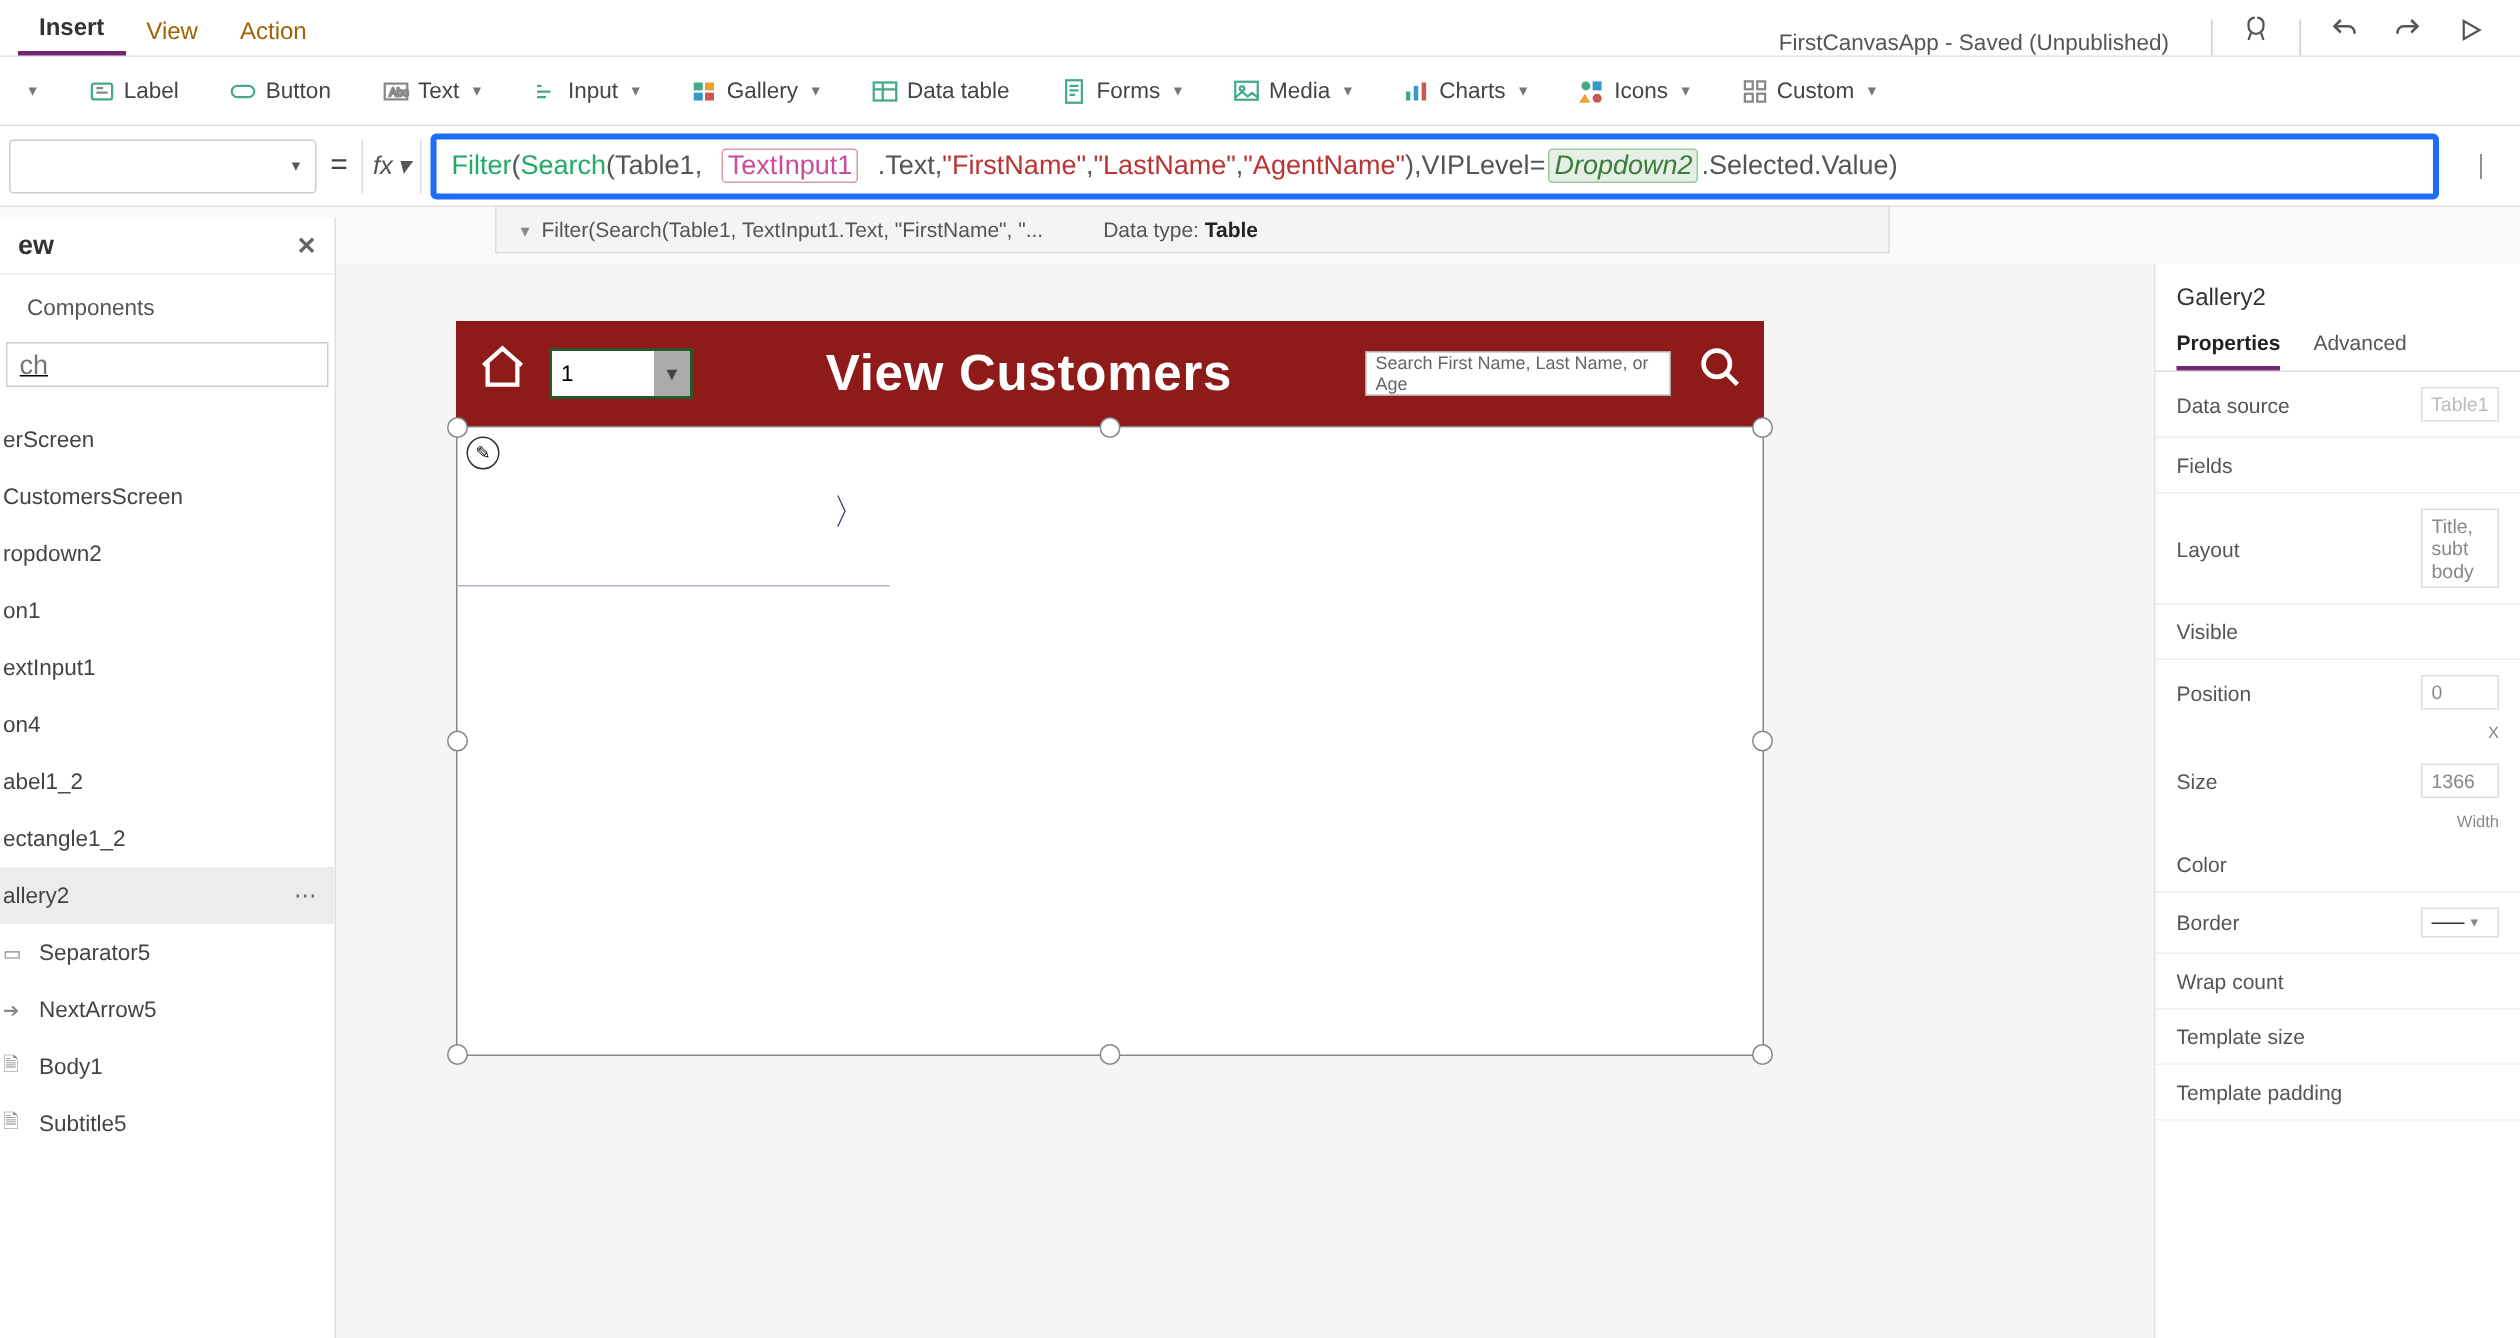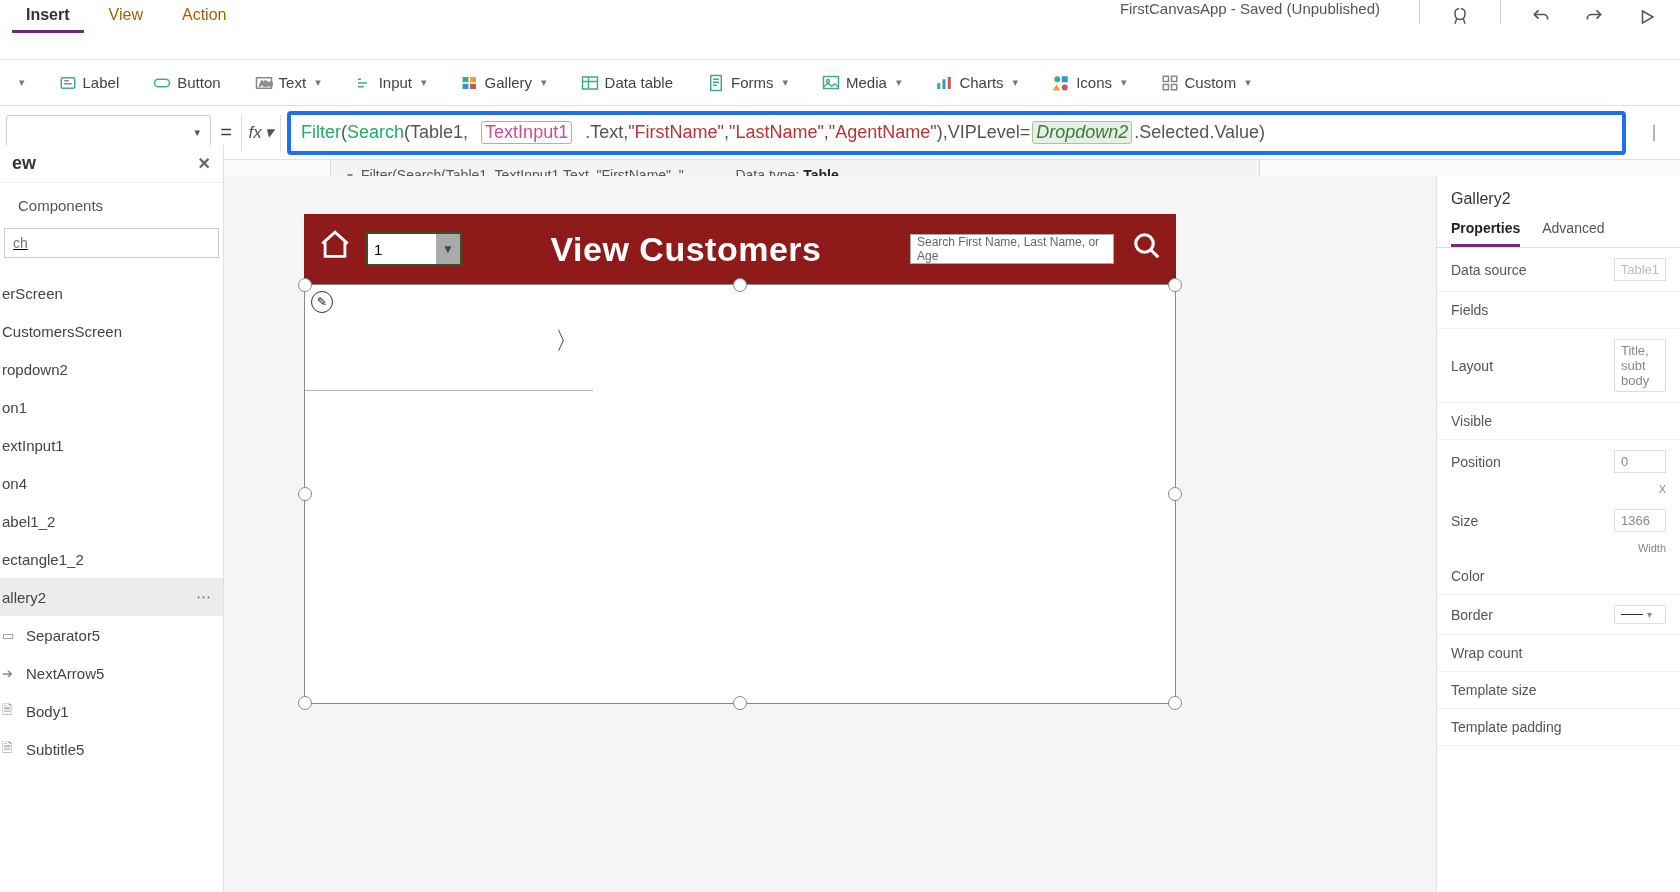--- a/index.html
+++ b/index.html
@@ -1,19 +1,19 @@
 <!DOCTYPE html>
 <html><head>
 <meta charset="utf-8">
 <style>
 * { box-sizing: border-box; margin: 0; padding: 0; font-family: "Segoe UI", Arial, sans-serif; }
 body { width: 1680px; height: 892px; background: #fafafa; overflow: hidden; position: relative; }
 
 
-.menubar { height: 60px; display: flex; align-items: flex-start; padding: 0 12px; border-bottom: 1px solid #e0e0e0; background: #fff; gap: 11px; }
+.menubar { height: 38px; display: flex; align-items: flex-end; padding: 0 12px; border-bottom: 1px solid #e0e0e0; background: #fff; }
 .menubar .tab { padding: 6px 14px; font-size: 16px; color: #a16207; cursor: pointer; }
 .menubar .tab.active { color: #333; font-weight: 600; border-bottom: 3px solid #742774; }
 .menubar .spacer { flex: 1; }
 .menubar .appstate { font-size: 15px; color: #555; margin-right: 20px; }
 .menubar .iconbtn { width: 34px; height: 34px; display:flex; align-items:center; justify-content:center; font-size:18px; color:#444; cursor:pointer; margin: 0 4px; }
 .menubar .divider { width: 1px; height: 24px; background: #ccc; margin: 0 8px; }
 
 
 .ribbon { height: 46px; display: flex; align-items: center; padding: 0 8px; border-bottom: 1px solid #e0e0e0; background: #fff; gap: 18px; }
 .ribbon .rbtn { display: flex; align-items: center; gap: 6px; padding: 4px 8px; font-size: 15px; color: #444; cursor: pointer; }
@@ -40,21 +40,21 @@
 .fbread .chevd { font-size: 12px; color:#888; margin-right: 8px; }
 .fbread .dtype b { color:#222; }
 
 
 .leftpanel { position: absolute; left: 0; top: 145px; width: 224px; bottom: 0; background: #fff; border-right: 1px solid #e0e0e0; overflow: hidden; }
 .leftpanel .lp-head { height: 38px; display:flex; align-items:center; justify-content:space-between; padding: 10px 12px; font-size: 18px; font-weight:600; color:#333; border-bottom:1px solid #eee; }
 .leftpanel .lp-head .close { font-size: 16px; color:#666; cursor:pointer; }
 .leftpanel .lp-tabs { display:flex; padding: 8px 8px 0 8px; }
 .leftpanel .lp-tabs .lpt { padding: 6px 10px; font-size: 15px; color:#555; }
 .leftpanel .lp-search { margin: 8px 4px; }
-.leftpanel .lp-search input { width: 100%; height: 30px; border:1px solid #ccc; padding: 0 8px; font-size:14px;text-decoration:underline; }
+.leftpanel .lp-search input { width: 100%; height: 30px; border:1px solid #ccc; padding: 0 8px; font-size:18px;text-decoration:underline; }
 .tree { overflow-y:auto; margin-top: 16px; }
 .tree .titem { height: 38px; display:flex; align-items:center; padding-left: 2px; font-size:15px; color:#444; border-bottom: 0; cursor:pointer; white-space:nowrap; }
 .tree .titem.sel { background: #ececec; }
 .tree .titem .ticon { width:18px; margin-right:6px; font-size:13px; color:#888; display:inline-flex; }
 .tree .titem .more { margin-left:auto; margin-right:10px; letter-spacing:2px; color:#666; }
 
 
 .rightpanel { position: absolute; right: 0; top: 176px; width: 244px; bottom: 0; background: #fff; border-left: 1px solid #e0e0e0; padding: 10px 0; overflow:hidden; }
 .rightpanel .rp-title { font-size: 16px; padding: 4px 14px; color:#333; }
 .rightpanel .rp-tabs { display:flex; border-bottom:1px solid #ddd; padding: 8px 14px 0 14px; gap: 22px; }

